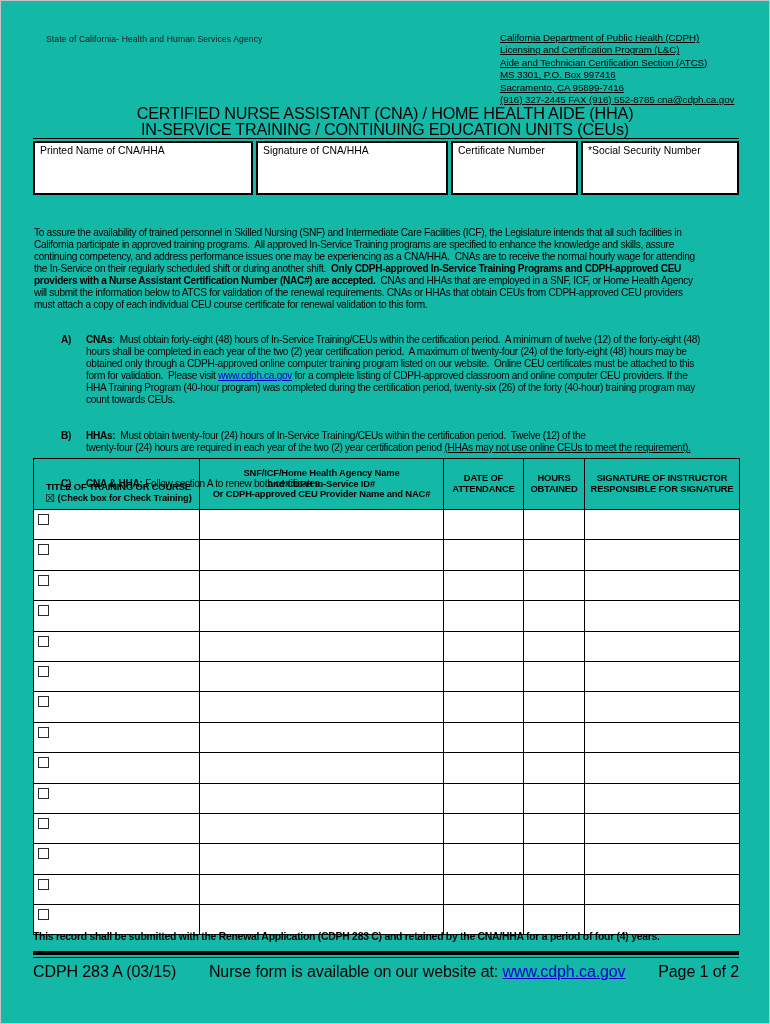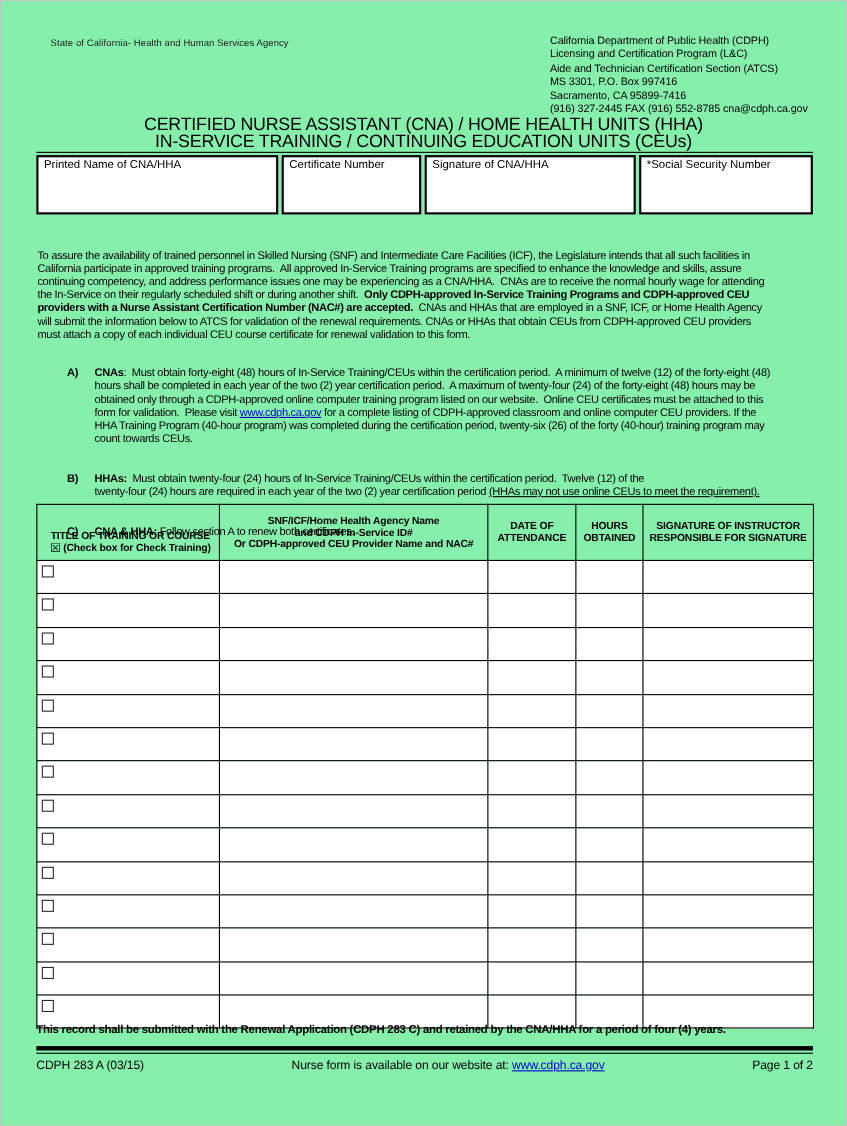--- a/index.html
+++ b/index.html
@@ -1,24 +1,24 @@
 <!DOCTYPE html>
 <html><head>
 <meta charset="utf-8">
 <style>
   html,body{margin:0;padding:0;background:#e8e8e8;}
   .page{
-    position:relative;width:770px;height:1024px;background:#86efac;
+    position:relative;width:770px;height:1024px;background:#14b8a6;
     margin:0 auto;border:1px solid #c4c4c4;box-sizing:border-box;
     font-family:"Liberation Sans","DejaVu Sans",sans-serif;color:#000;
     overflow:hidden;
   }
   
   .hdr-left{position:absolute;left:45px;top:33px;font-size:8.6px;color:#1a1a1a;letter-spacing:0.1px;}
-  .hdr-right{position:absolute;left:499px;top:31px;font-size:9.8px;line-height:12.4px;letter-spacing:-0.1px;}
+  .hdr-right{position:absolute;left:499px;top:31px;font-size:9.8px;line-height:12.4px;letter-spacing:-0.1px;text-decoration:underline;}
   
   .title{position:absolute;top:104px;left:0;width:100%;text-align:center;
          font-size:16.2px;line-height:16px;letter-spacing:-0.2px;font-weight:400;}
   .title-rule{position:absolute;top:137px;left:32px;width:706px;border-top:1.8px solid #000;}
   
   .id-boxes{position:absolute;top:140px;left:32px;width:706px;height:54px;display:flex;gap:3px;}
   .idbox{border:2.2px solid #000;box-sizing:border-box;padding:2px 0 0 5px;font-size:10.4px;background:#fff;}
   .b1{flex:0 0 220px;} .b2{flex:0 0 192px;} .b3{flex:0 0 127px;} .b4{flex:0 0 158px;}
   
   .bodytext{position:absolute;top:202px;left:33px;width:706px;
@@ -36,53 +36,53 @@
   th.c1{text-align:left;vertical-align:top;padding:0;}
   .c1wrap{display:flex;flex-direction:column;justify-content:flex-end;height:40px;padding:5px 2px 3px 6px;}
   .cbglyph{font-family:"DejaVu Sans",sans-serif;font-size:11px;font-weight:400;vertical-align:-1px;}
   .tr-table tbody td{height:29.4px;vertical-align:top;background:#fff;}
   .row-checkbox{display:inline-block;width:9px;height:9px;border:1.6px solid #2b2b2b;margin:4px 0 0 4px;background:#fff;}
   
   .record-note{position:absolute;top:930px;left:32px;width:706px;text-align:left;
                font-weight:bold;font-size:10.4px;letter-spacing:-0.25px;}
   .thick-rule{position:absolute;top:950px;left:32px;width:706px;height:2px;
               border-top:4.6px solid #000;border-bottom:1.4px solid #000;}
-  .footer{position:absolute;top:962px;left:32px;width:706px;font-size:11px;
+  .footer{position:absolute;top:962px;left:32px;width:706px;font-size:16px;
           display:flex;justify-content:space-between;align-items:baseline;letter-spacing:-0.1px;}
 </style>
 </head>
 <body>
 
 <div class="page">
 
   <div class="hdr-left">State of California- Health and Human Services Agency</div>
   <div class="hdr-right">
     <div>California Department of Public Health (CDPH)</div>
     <div>Licensing and Certification Program (L&amp;C)</div>
     <div>Aide and Technician Certification Section (ATCS)</div>
     <div>MS 3301, P.O. Box 997416</div>
     <div>Sacramento, CA 95899-7416</div>
     <div>(916) 327-2445   FAX (916) 552-8785   cna@cdph.ca.gov</div>
   </div>
 
   <div class="title">
-    <div>CERTIFIED NURSE ASSISTANT (CNA) / HOME HEALTH UNITS (HHA)</div>
+    <div>CERTIFIED NURSE ASSISTANT (CNA) / HOME HEALTH AIDE (HHA)</div>
     <div>IN-SERVICE TRAINING / CONTINUING EDUCATION UNITS (CEUs)</div>
   </div>
   <div class="title-rule"></div>
 
   <div class="id-boxes">
     <div class="idbox b1">
       <span>Printed Name of CNA/HHA</span>
     </div>
+    <div class="idbox b2">
+      <span>Signature of CNA/HHA</span>
+    </div>
     <div class="idbox b3">
       <span>Certificate Number</span>
-    </div>
-    <div class="idbox b2">
-      <span>Signature of CNA/HHA</span>
     </div>
     <div class="idbox b4">
       <span>*Social Security Number</span>
     </div>
   </div>
 
   <div class="bodytext">
     <div class="intro"><span>To assure the availability of trained personnel in Skilled Nursing (SNF) and Intermediate Care Facilities (ICF), the Legislature intends that all such facilities in</span><br><span>California participate in approved training programs.  All approved In-Service Training programs are specified to enhance the knowledge and skills, assure</span><br><span>continuing competency, and address performance issues one may be experiencing as a CNA/HHA.  CNAs are to receive the normal hourly wage for attending</span><br><span>the In-Service on their regularly scheduled shift or during another shift.  </span><span style="font-weight: bold;">Only CDPH-approved In-Service Training Programs and CDPH-approved CEU</span><br><span style="font-weight: bold;">providers with a Nurse Assistant Certification Number (NAC#) are accepted.</span><span>  CNAs and HHAs that are employed in a SNF, ICF, or Home Health Agency</span><br><span>will submit the information below to ATCS for validation of the renewal requirements. CNAs or HHAs that obtain CEUs from CDPH-approved CEU providers</span><br><span>must attach a copy of each individual CEU course certificate for renewal validation to this form.</span></div>
     <div class="li">
       <span class="ltr">A)</span>

